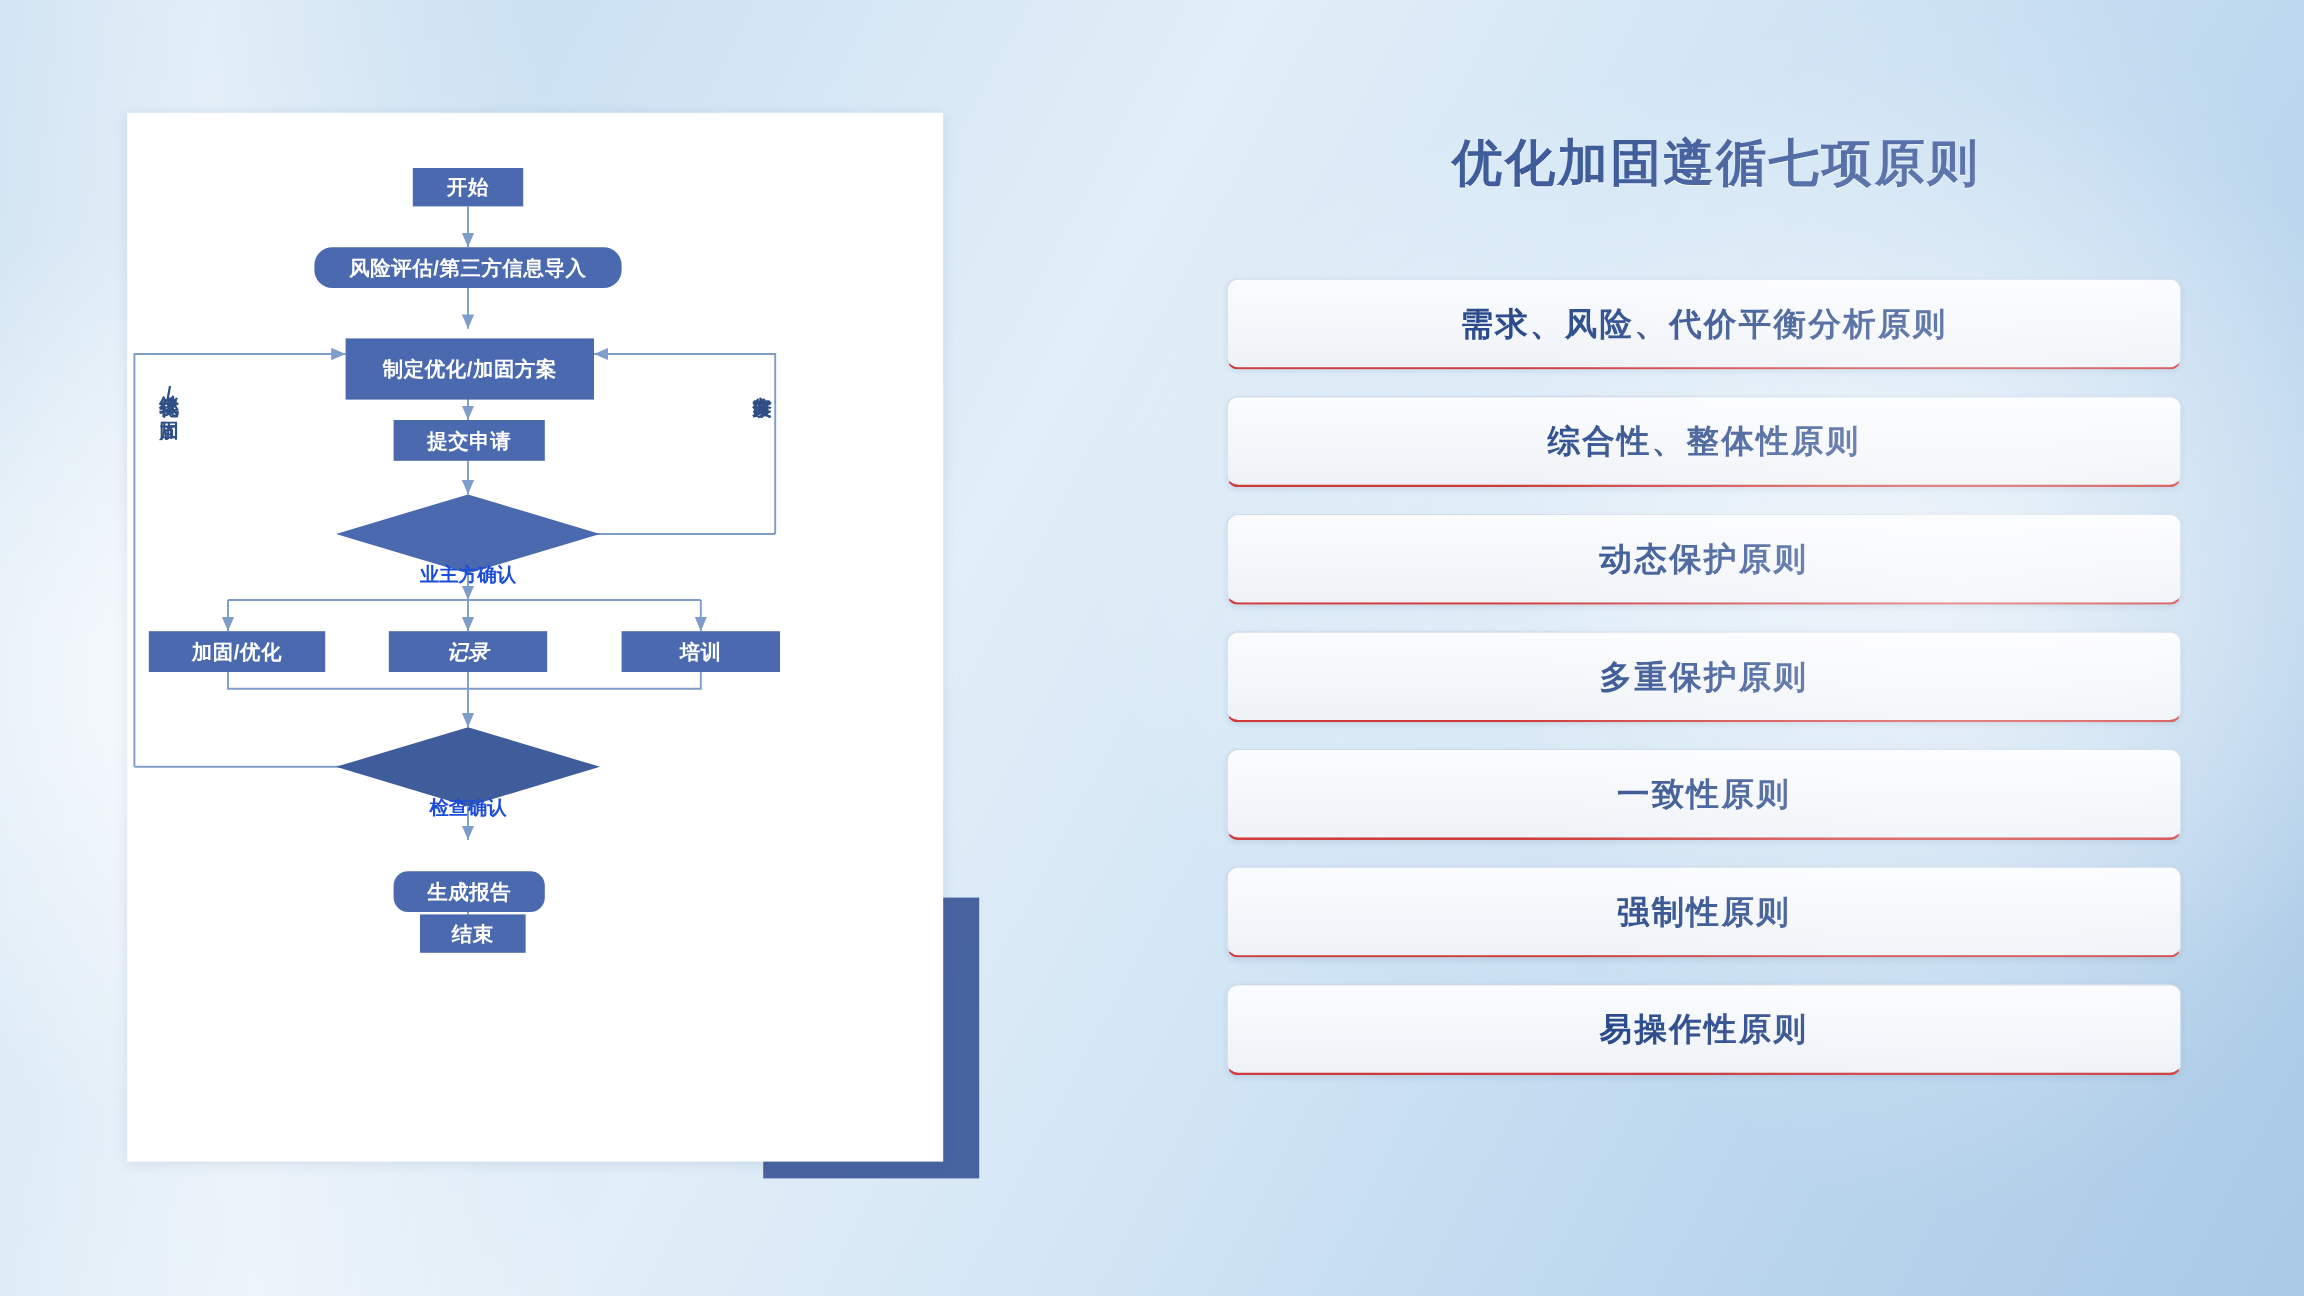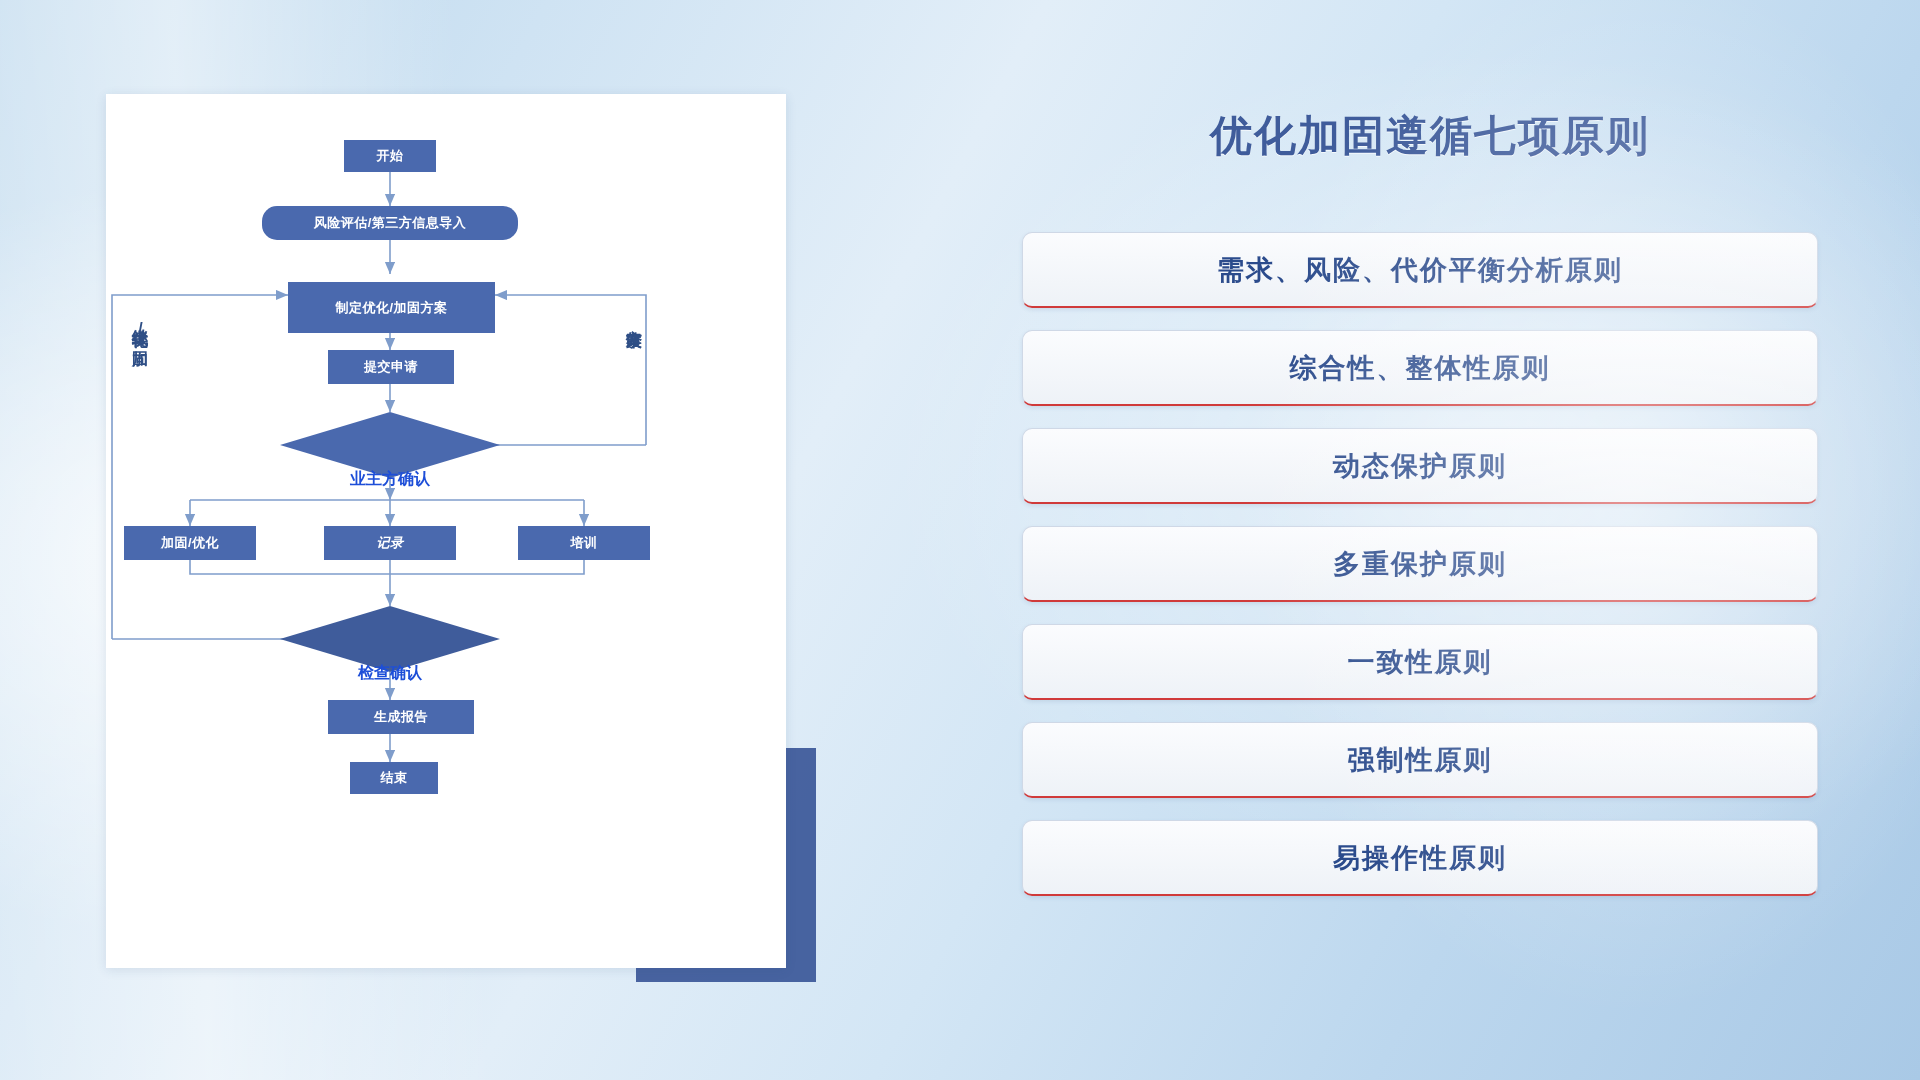--- a/index.html
+++ b/index.html
@@ -64,21 +64,21 @@
   }
   .flow svg {
     position: absolute;
     left: 0; top: 0;
   }
   .node {
     position: absolute;
     box-sizing: border-box;
     background: #4a69ae;
     color: #ffffff;
-    font-size: 13px;
+    font-size: 17px;
     font-weight: 700;
     display: flex;
     align-items: center;
     justify-content: center;
     letter-spacing: 0.5px;
     white-space: nowrap;
   }
   .diamond-label {
     position: absolute;
     color: #1d4ed8;
@@ -213,37 +213,37 @@
       </div>
 
       <div class="node" style="left:222px; top:256px; width:126px; height:34px;">
         <span>提交申请</span>
       </div>
 
       <div class="diamond-label" style="left:214px; top:337px; width:140px; height:28px;">
         <span>业主方确认</span>
       </div>
 
-      <div class="node" style="left:18px; top:432px; width:132px; height:34px;">
+      <div class="node" style="left:18px; top:432px; width:147px; height:34px;">
         <span>加固/优化</span>
       </div>
 
       <div class="node" style="left:218px; top:432px; width:132px; height:34px;font-style:italic;">
         <span>记录</span>
       </div>
 
       <div class="node" style="left:412px; top:432px; width:132px; height:34px;">
         <span>培训</span>
       </div>
 
       <div class="diamond-label" style="left:214px; top:531px; width:140px; height:28px;align-items:center;">
         <span>检查确认</span>
       </div>
 
-      <div class="node" style="left:222px; top:606px; width:146px; height:34px;">
+      <div class="node" style="left:222px; top:632px; width:126px; height:34px;border-radius:12px;">
         <span>生成报告</span>
       </div>
 
       <div class="node" style="left:244px; top:668px; width:88px; height:32px;">
         <span>结束</span>
       </div>
 
       <div class="vlabel" style="left:18px; top:222px; width:24px; height:140px;">
         <span>继续优化/加固</span>
       </div>

